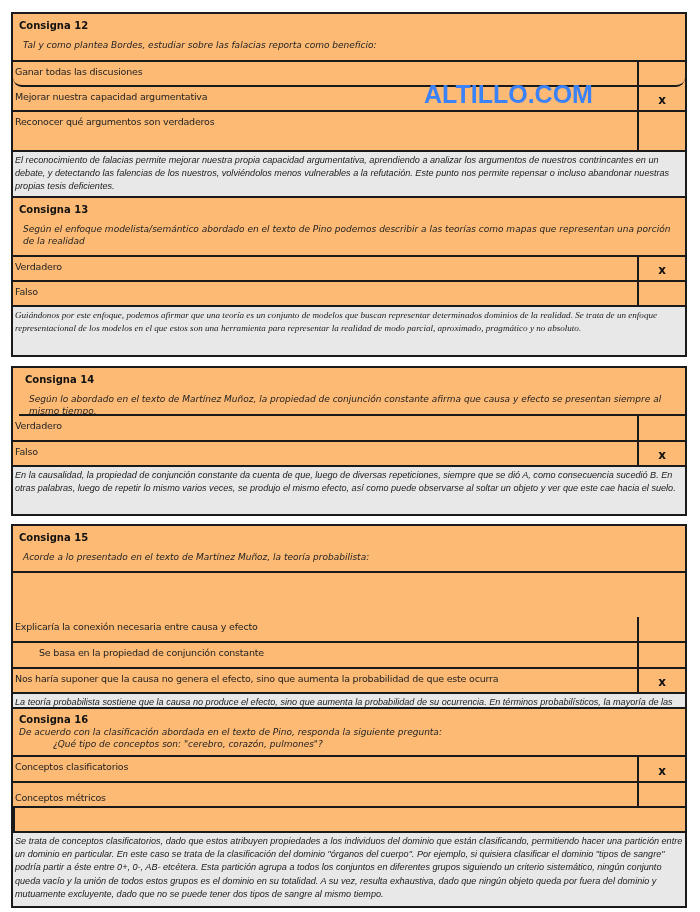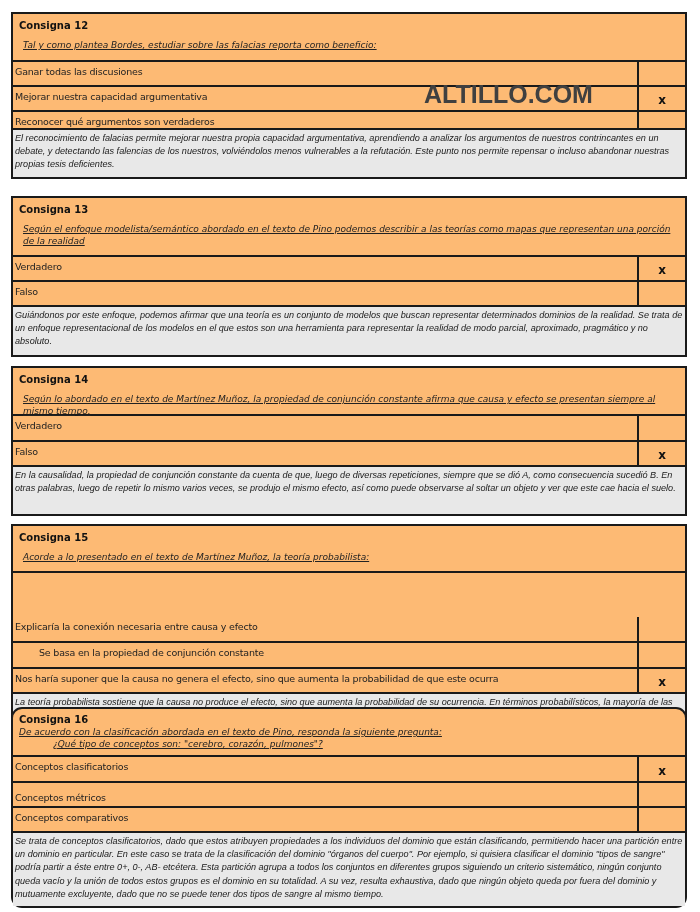--- a/index.html
+++ b/index.html
@@ -1,69 +1,69 @@
 <!DOCTYPE html>
 <html><head>
 <meta charset="utf-8">
 <style>
   html, body { margin: 0; padding: 0; background: #ffffff; }
   body { width: 700px; height: 912px; position: relative; overflow: hidden;
          font-family: "Liberation Sans", "DejaVu Sans", sans-serif; color: #111; }
   .block { position: absolute; left: 11px; width: 676px; border: 2px solid #1a1a1a; background: #fdba74; box-sizing: border-box; }
   .hdr { border-bottom: 2px solid #1a1a1a; padding: 6px 6px 4px 6px; box-sizing: border-box; }
   .hdr .title { font-weight: bold; font-size: 10px; font-family: "DejaVu Sans", sans-serif; }
-  .hdr .q { font-style: italic; font-size: 9px; font-family: "DejaVu Sans", sans-serif; margin-top: 8px; padding-left: 4px; line-height: 12px; color: #222; text-decoration: underline; }
+  .hdr .q { font-style: italic; font-size: 9px; font-family: "DejaVu Sans", sans-serif; margin-top: 8px; padding-left: 4px; line-height: 12px; color: #222; }
   .hdr.tight .q { margin-top: 1px; }
   .row { display: flex; border-bottom: 2px solid #1a1a1a; box-sizing: border-box; }
   .row .opt { flex: 1; font-size: 9.5px; font-family: "DejaVu Sans", sans-serif; padding: 4px 2px; box-sizing: border-box; color: #222; letter-spacing: -0.2px; }
   .row .mark { width: 48px; border-left: 2px solid #1a1a1a; display: flex; align-items: flex-end; justify-content: center; padding-bottom: 3px; box-sizing: border-box; font-weight: bold; font-size: 12px; font-family: "DejaVu Sans", sans-serif; }
   .expl { background: #e8e8e8; font-style: italic; font-size: 9.1px; line-height: 13px; padding: 2px 2px 3px 2px; color: #1a1a1a; font-family: "Liberation Sans", sans-serif; }
-  .watermark { position: absolute; left: 424px; top: 80px; font-size: 25px; font-weight: bold; font-family: "Liberation Sans", sans-serif; color: #404040; letter-spacing: 0px; pointer-events: none; }
+  .watermark { position: absolute; left: 424px; top: 80px; font-size: 25px; font-weight: bold; font-family: "Liberation Sans", sans-serif; color: #3b82f6; letter-spacing: 0px; pointer-events: none; }
 </style>
 </head>
 <body>
 
 <div class="block" style="top:12px;">
   <div class="hdr" style="height:48px;">
     <div class="title">Consigna 12</div>
     <div class="q">Tal y como plantea Bordes, estudiar sobre las falacias reporta como beneficio:</div>
   </div>
-  <div class="row" style="height:25px;">
+  <div class="row" style="height:25px;border-radius:9px;">
     <div class="opt">Ganar todas las discusiones</div>
     <div class="mark"></div>
   </div>
   <div class="row" style="height:25px;">
     <div class="opt">Mejorar nuestra capacidad argumentativa</div>
     <div class="mark">x</div>
   </div>
-  <div class="row" style="height:18px;justify-content:space-between;">
+  <div class="row" style="height:40px;justify-content:space-between;">
     <div class="opt">Reconocer qué argumentos son verdaderos</div>
     <div class="mark"></div>
   </div>
   <div class="expl" style="height:42px;">El reconocimiento de falacias permite mejorar nuestra propia capacidad argumentativa, aprendiendo a analizar los argumentos de nuestros contrincantes en un debate, y detectando las falencias de los nuestros, volviéndolos menos vulnerables a la refutación. Este punto nos permite repensar o incluso abandonar nuestras propias tesis deficientes.</div>
 </div>
 
 <div class="block" style="top:196px;">
   <div class="hdr" style="height:59px;">
     <div class="title">Consigna 13</div>
     <div class="q">Según el enfoque modelista/semántico abordado en el texto de Pino podemos describir a las teorías como mapas que representan una porción de la realidad</div>
   </div>
   <div class="row" style="height:25px;">
     <div class="opt">Verdadero</div>
     <div class="mark">x</div>
   </div>
   <div class="row" style="height:25px;">
     <div class="opt">Falso</div>
     <div class="mark"></div>
   </div>
-  <div class="expl" style="height:43px;">Guiándonos por este enfoque, podemos afirmar que una teoría es un conjunto de modelos que buscan representar determinados dominios de la realidad. Se trata de un enfoque representacional de los modelos en el que estos son una herramienta para representar la realidad de modo parcial, aproximado, pragmático y no absoluto.</div>
+  <div class="expl" style="height:43px;font-family:Liberation Serif, serif;">Guiándonos por este enfoque, podemos afirmar que una teoría es un conjunto de modelos que buscan representar determinados dominios de la realidad. Se trata de un enfoque representacional de los modelos en el que estos son una herramienta para representar la realidad de modo parcial, aproximado, pragmático y no absoluto.</div>
 </div>
 
 <div class="block" style="top:366px;">
-  <div class="hdr" style="height:48px;">
+  <div class="hdr" style="height:48px;margin-left:6px;">
     <div class="title">Consigna 14</div>
     <div class="q">Según lo abordado en  el texto de Martínez Muñoz, la propiedad de conjunción constante afirma que causa y efecto se presentan siempre al mismo tiempo.</div>
   </div>
   <div class="row" style="height:26px;">
     <div class="opt">Verdadero</div>
     <div class="mark"></div>
   </div>
   <div class="row" style="height:25px;">
     <div class="opt">Falso</div>
     <div class="mark">x</div>
@@ -84,34 +84,33 @@
     <div class="opt">Se basa en la propiedad de conjunción constante</div>
     <div class="mark"></div>
   </div>
   <div class="row" style="height:25px;">
     <div class="opt">Nos haría suponer que la causa no genera el efecto, sino que aumenta la probabilidad de que este ocurra</div>
     <div class="mark">x</div>
   </div>
   <div class="expl" style="height:42px;">La teoría probabilista sostiene que la causa no produce el efecto, sino que aumenta la probabilidad de su ocurrencia. En términos probabilísticos, la mayoría de las veces no se llega a la máxima probabilidad de que algo ocurra, dado que siempre existe la posibilidad de que algo diferente suceda. Sólo en fenómenos en los que la ocurrencia de A genera una máxima probabilidad de que ocurra B, se presentaría la propiedad de conjunción constante.</div>
 </div>
 
-<div class="block" style="top:707px;border-radius:11px;">
+<div class="block" style="top:707px;">
   <div class="hdr tight" style="height:48px; padding-top:5px;">
     <div class="title">Consigna 16</div>
     <div class="q" style="padding-left:0;">De acuerdo con la clasificación abordada en el texto de Pino, responda la siguiente pregunta:</div>
     <div class="q" style="margin-top:0; padding-left:2px;margin-left:32px;">¿Qué tipo de conceptos son: "cerebro, corazón, pulmones"?</div>
   </div>
   <div class="row" style="height:26px;">
     <div class="opt">Conceptos clasificatorios</div>
     <div class="mark">x</div>
   </div>
   <div class="row" style="height:25px;">
     <div class="opt" style="padding-top:9px;">Conceptos métricos</div>
     <div class="mark"></div>
   </div>
   <div class="row" style="height:25px;">
-    <div class="opt">Conceptos comparativos</div>
     <div class="mark"></div>
   </div>
   <div class="expl" style="height:68px; line-height:13.2px;">Se trata de conceptos clasificatorios, dado que estos atribuyen propiedades a los individuos del dominio que están clasificando, permitiendo hacer una partición entre un dominio en particular. En este caso se trata de la clasificación del dominio "órganos del cuerpo". Por ejemplo, si quisiera clasificar el dominio "tipos de sangre" podría partir a éste entre 0+, 0-, AB- etcétera. Esta partición agrupa a todos los conjuntos en diferentes grupos siguiendo un criterio sistemático, ningún conjunto queda vacío y la unión de todos estos grupos es el dominio en su totalidad. A su vez, resulta exhaustiva, dado que ningún objeto queda por fuera del dominio y mutuamente excluyente, dado que no se puede tener dos tipos de sangre al mismo tiempo.</div>
 </div>
 
 <div class="watermark">ALTILLO.COM</div>
 
 </body></html>

